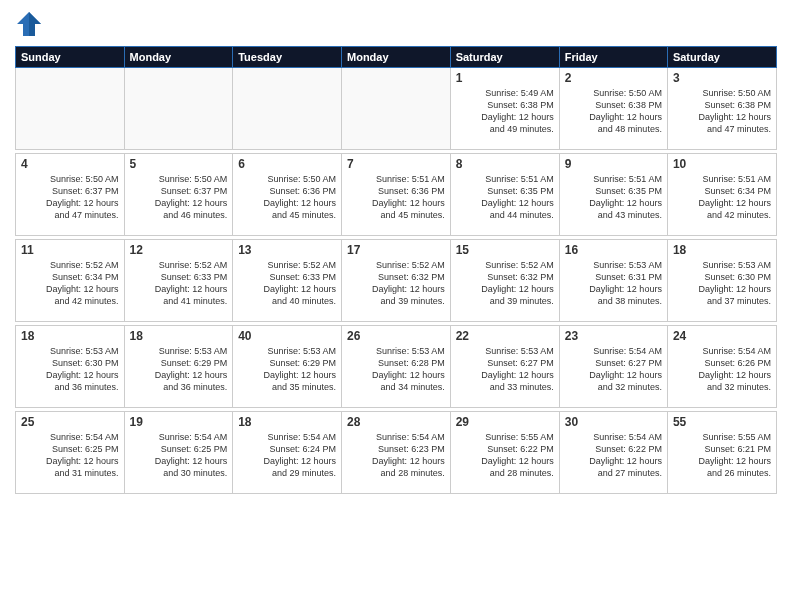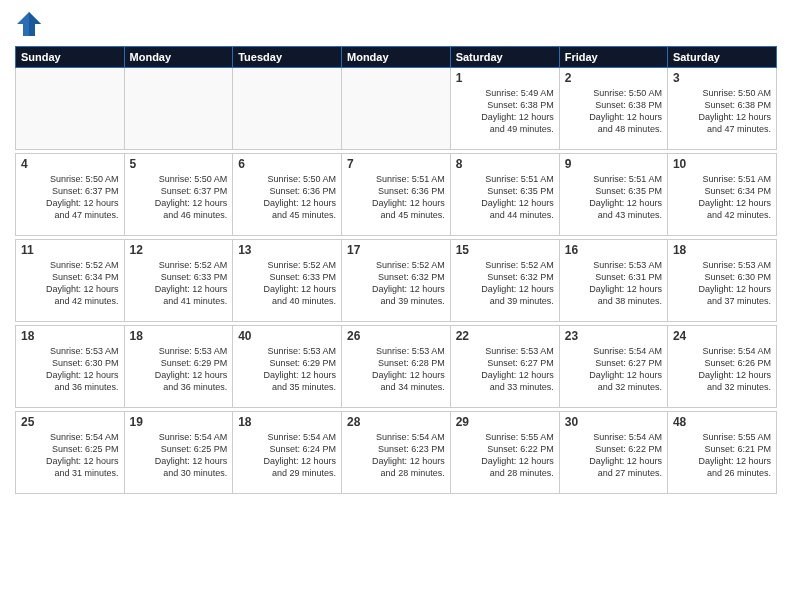--- a/index.html
+++ b/index.html
@@ -276,19 +276,19 @@
           </td>
           <td>
             <span class="day-number">29</span>
             <div class="day-info">Sunrise: 5:55 AM<br>Sunset: 6:22 PM<br>Daylight: 12 hours<br>and 28 minutes.</div>
           </td>
           <td>
             <span class="day-number">30</span>
             <div class="day-info">Sunrise: 5:54 AM<br>Sunset: 6:22 PM<br>Daylight: 12 hours<br>and 27 minutes.</div>
           </td>
           <td>
-            <span class="day-number">48</span>
+            <span class="day-number">55</span>
             <div class="day-info">Sunrise: 5:55 AM<br>Sunset: 6:21 PM<br>Daylight: 12 hours<br>and 26 minutes.</div>
           </td>
         </tr>
       </tbody>
   </table>
 </div>
 
 </body></html>

